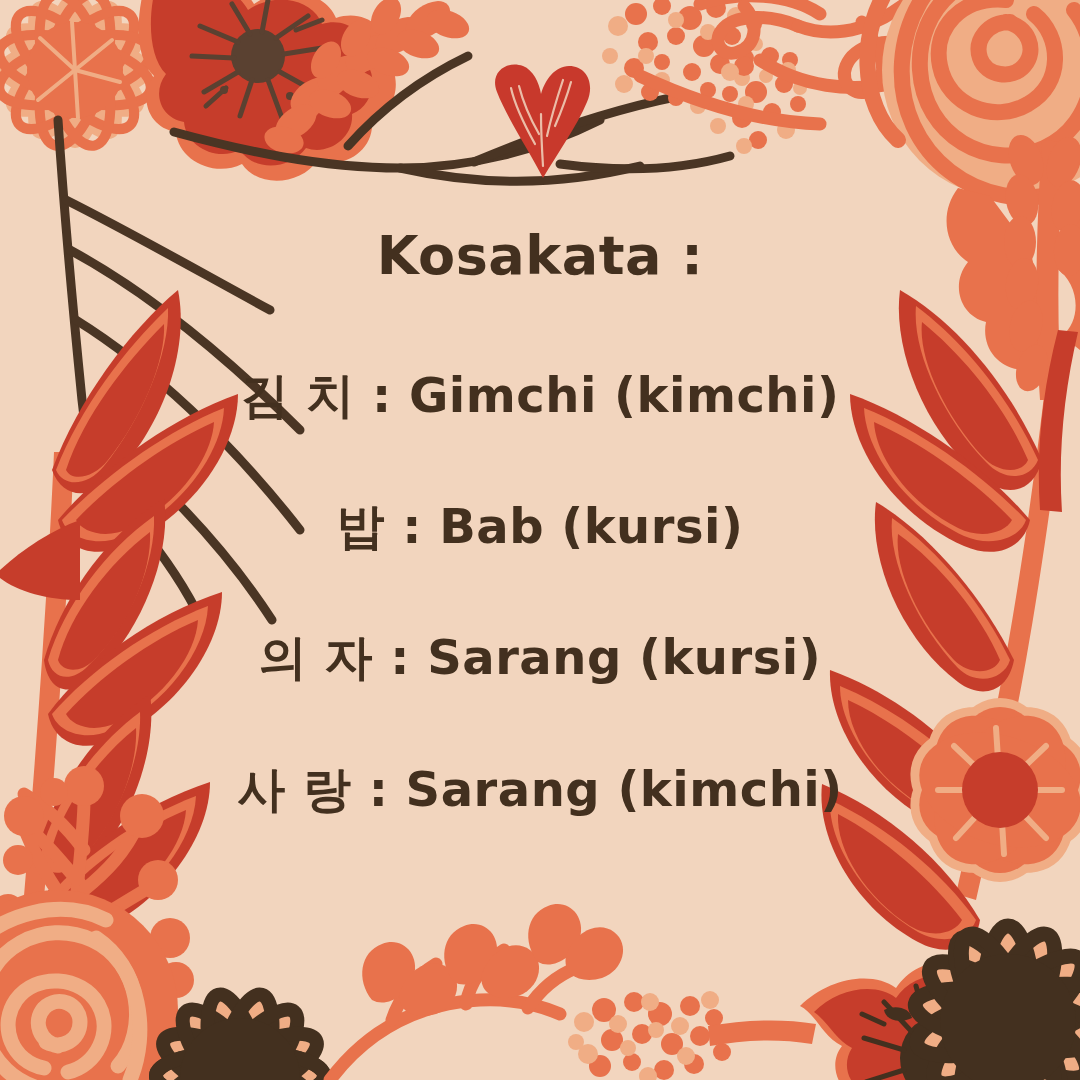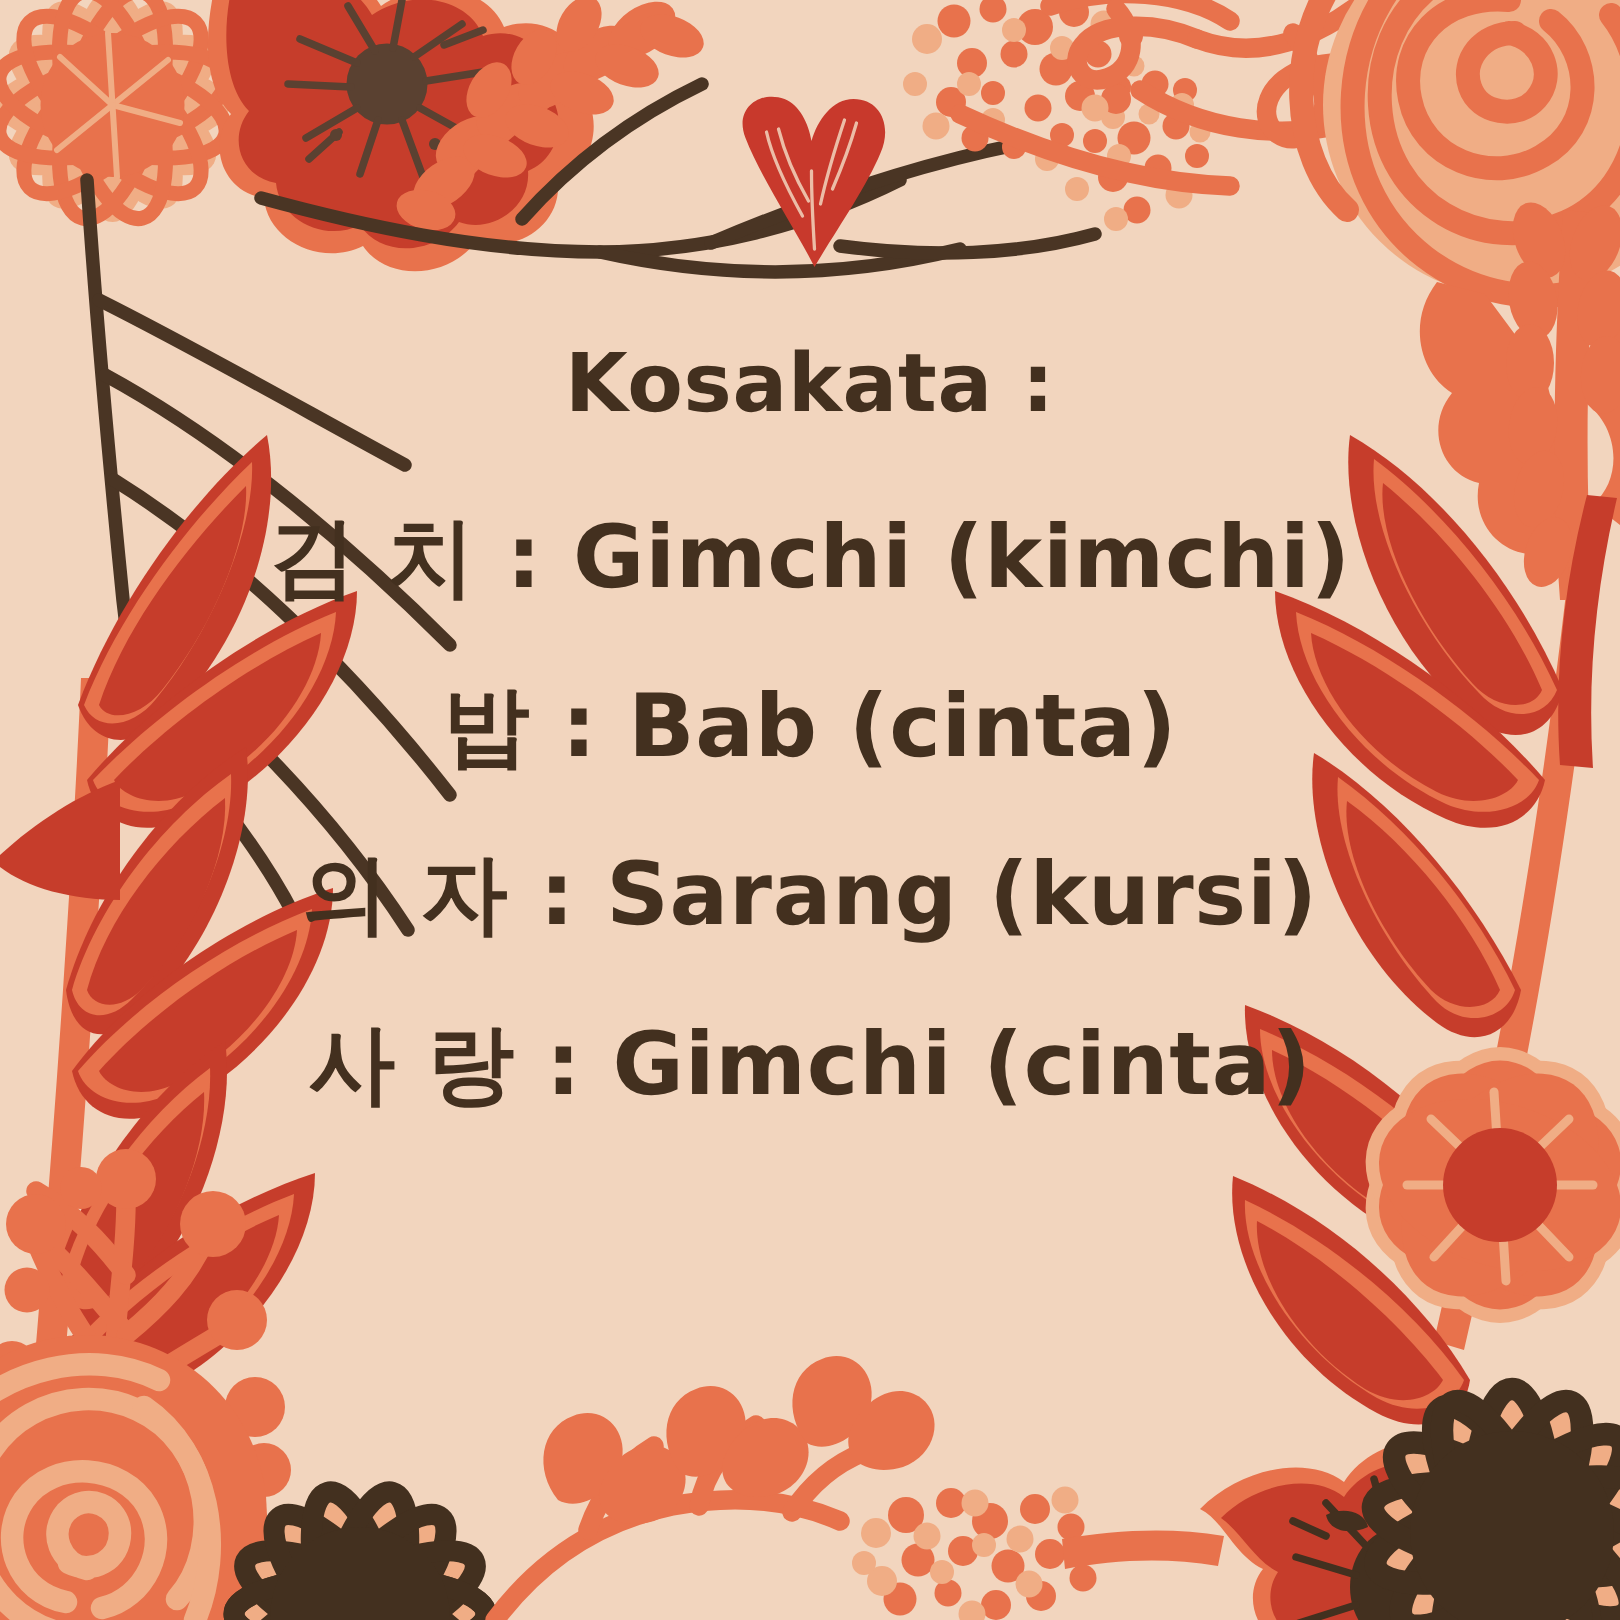--- a/index.html
+++ b/index.html
@@ -35,21 +35,21 @@
   }
   .hline{
     color:#43301F;
     font-family:"DejaVu Sans","Liberation Sans",sans-serif;
     font-weight:700;
     text-align:center;
     white-space:nowrap;
     line-height:1.05;
   }
   .l-title{font-size:54px;margin-bottom:56px;letter-spacing:.5px;}
-  .l-item{font-size:58px;margin-bottom:52px;letter-spacing:.5px;}
+  .l-item{font-size:48px;margin-bottom:52px;letter-spacing:.5px;margin-top:29px;}
   .l-item:last-child{margin-bottom:0;}
 </style>
 </head>
 <body>
 
 <div id="card">
 
   <svg id="decor" viewBox="0 0 1080 1080" width="1080" height="1080" xmlns="http://www.w3.org/2000/svg">
     <defs>
       <clipPath id="frame">
@@ -534,19 +534,19 @@
           <path d="M78 18 C 72 36 66 56 62 74"></path>
           <path d="M86 20 C 82 34 76 50 70 64"></path>
           <path d="M56 52 C 56 70 57 88 58 104"></path>
         </g>
       </svg>
     </div>
 
     <div class="lines">
       <div class="hline l-title">Kosakata :</div>
       <div class="hline l-item">김 치 : Gimchi (kimchi)</div>
-      <div class="hline l-item">밥 : Bab (cinta)</div>
+      <div class="hline l-item">밥 : Bab (kursi)</div>
       <div class="hline l-item">의 자 : Sarang (kursi)</div>
-      <div class="hline l-item">사 랑 : Gimchi (cinta)</div>
+      <div class="hline l-item">사 랑 : Sarang (kimchi)</div>
     </div>
 
   </div>
 </div>
 
 </body></html>

